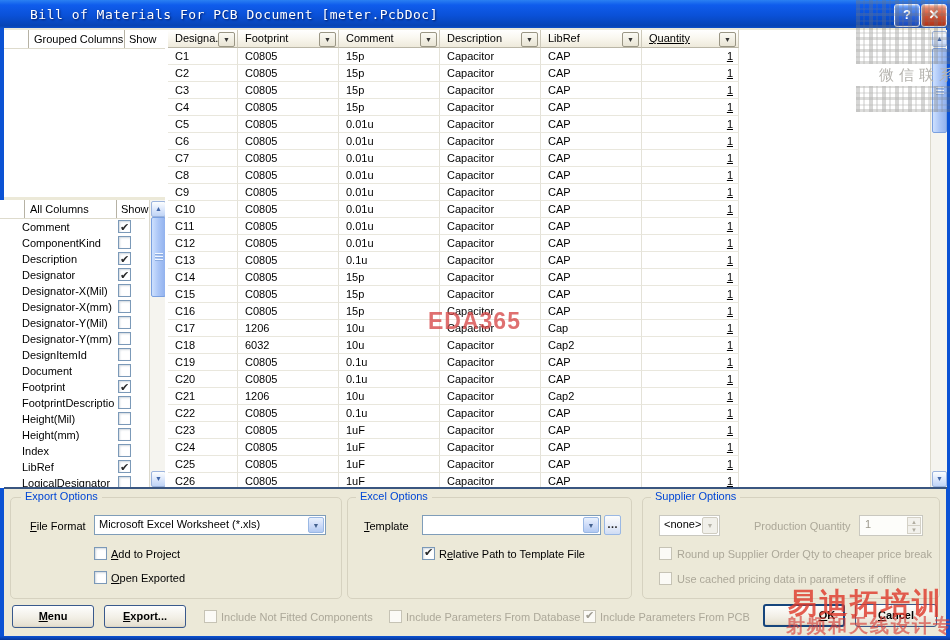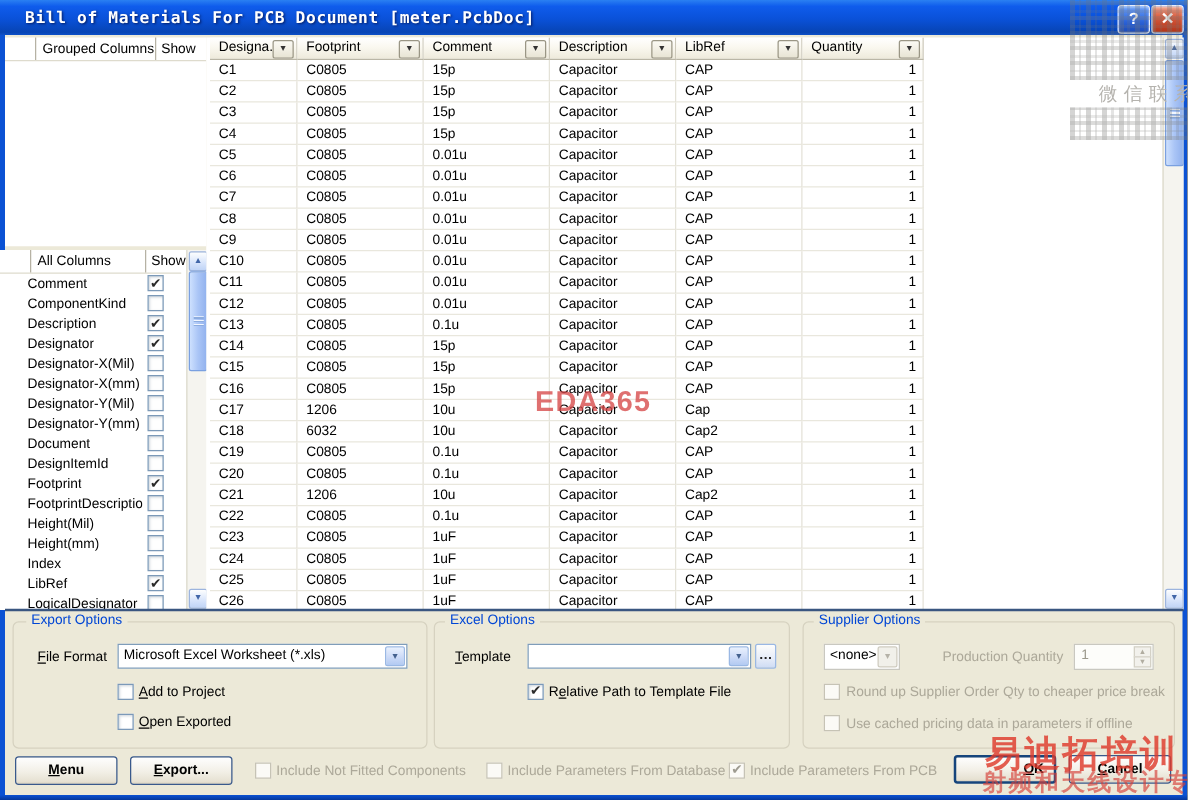--- a/index.html
+++ b/index.html
@@ -2,22 +2,22 @@
 <html><head>
 <meta charset="utf-8">
 <style>
   html,body{margin:0;padding:0;background:#555;}
   #win{position:relative;width:950px;height:640px;background:#ece9d8;overflow:hidden;
        font-family:"Liberation Sans",sans-serif;font-size:11px;color:#000;}
   
   .titlebar{position:absolute;left:0;top:0;width:950px;height:28px;
     background:linear-gradient(180deg,#2a80f2 0%,#0f5cec 18%,#0a51d8 55%,#0744b4 92%,#0d50c8 100%);
     display:flex;align-items:center;}
-  .title-text{padding-left:20px;color:#fff;font-family:"DejaVu Sans Mono",monospace;
-    font-weight:bold;font-size:13px;letter-spacing:.5px;text-shadow:1px 1px 2px rgba(0,0,40,.65);white-space:nowrap;}
+  .title-text{padding-left:30px;color:#fff;font-family:"DejaVu Sans Mono",monospace;
+    font-weight:normal;font-size:13px;letter-spacing:.5px;text-shadow:1px 1px 2px rgba(0,0,40,.65);white-space:nowrap;}
   .tb-btn{position:absolute;top:4px;width:24px;height:21px;border:1px solid #e8eefc;border-radius:3px;
     color:#fff;font-weight:bold;font-size:13px;line-height:19px;text-align:center;box-shadow:inset 0 1px 2px rgba(255,255,255,.5);}
   .tb-help{left:894px;background:linear-gradient(180deg,#6aa0fa,#2a62d8 60%,#1b4ab8);}
   .tb-close{left:921px;background:linear-gradient(180deg,#f0a088,#d4573a 45%,#b03318);}
   .b-left,.b-right,.b-bottom{position:absolute;background:#0b52d4;}
   .b-left{left:0;top:28px;width:4px;height:612px;}
   .b-right{left:946px;top:28px;width:4px;height:612px;}
   .b-bottom{left:0;top:636px;width:950px;height:4px;background:linear-gradient(180deg,#0b52d4,#06379a);}
   
   .panel{position:absolute;background:#fff;}
@@ -43,21 +43,21 @@
   .bom-header{display:flex;height:18px;padding-left:3px;}
   .hcell{position:relative;box-sizing:border-box;padding:2px 18px 0 7px;overflow:hidden;white-space:nowrap;
     background:linear-gradient(180deg,#ffffff 0%,#faf8f0 45%,#eeeadb 100%);
     border-right:1px solid #cdc9ba;border-bottom:1px solid #bab6a6;}
   .fbtn{position:absolute;right:2px;top:2px;width:15px;height:13px;font-size:7px;line-height:13px;text-align:center;
     color:#333;background:linear-gradient(180deg,#fbfaf4,#e8e4d4);border:1px solid #9a9685;border-radius:2px;}
   .bom-rows{padding-left:3px;}
   .trow{display:flex;height:17px;}
   .tcell{box-sizing:border-box;border-right:1px solid #e4e2d8;border-bottom:1px solid #e9e7dd;
     padding-left:7px;line-height:17px;overflow:hidden;white-space:nowrap;}
-  .c0{width:70px;} .c1{width:101px;} .c2{width:101px;} .c3{width:101px;} .c4{width:101px;} .c5{width:97px;}
+  .c0{width:70px;} .c1{width:101px;} .c2{width:101px;} .c3{width:101px;} .c4{width:101px;} .c5{width:97px;text-decoration:underline;}
   .tcell.c5{text-align:right;padding-right:5px;padding-left:0;}
   .hard-line{position:absolute;left:4px;top:487px;width:943px;height:2px;background:#3a5680;}
   
   .vscroll{position:absolute;width:17px;background:#f5f4ef;border-left:1px solid #dcd9cc;box-sizing:border-box;}
   .sb-main{left:930px;top:30px;height:458px;}
   .sb-cols{left:149px;top:200px;height:288px;}
   .sb-btn{position:absolute;left:1px;width:15px;height:16px;border:1px solid #9cb4de;border-radius:2px;box-sizing:border-box;
     background:linear-gradient(180deg,#fdfefe,#d7e4fb 60%,#c0d4f6);color:#4166a8;font-size:7px;text-align:center;line-height:14px;}
   .sb-up{top:1px;} .sb-down{bottom:1px;}
   .sb-thumb{position:absolute;left:1px;width:15px;border:1px solid #7aa0e0;border-radius:2px;box-sizing:border-box;
@@ -165,25 +165,25 @@
         </div>
         <div class="lrow">
           <span class="llab">Designator-Y(Mil)</span>
           <span class="cb"></span>
         </div>
         <div class="lrow">
           <span class="llab">Designator-Y(mm)</span>
           <span class="cb"></span>
         </div>
         <div class="lrow">
+          <span class="llab">DesignItemId</span>
+          <span class="cb"></span>
+        </div>
+        <div class="lrow">
           <span class="llab">Document</span>
-          <span class="cb"></span>
-        </div>
-        <div class="lrow">
-          <span class="llab">DesignItemId</span>
           <span class="cb"></span>
         </div>
         <div class="lrow">
           <span class="llab">Footprint</span>
           <span class="cb checked"></span>
         </div>
         <div class="lrow">
           <span class="llab">FootprintDescriptio</span>
           <span class="cb"></span>
         </div>

